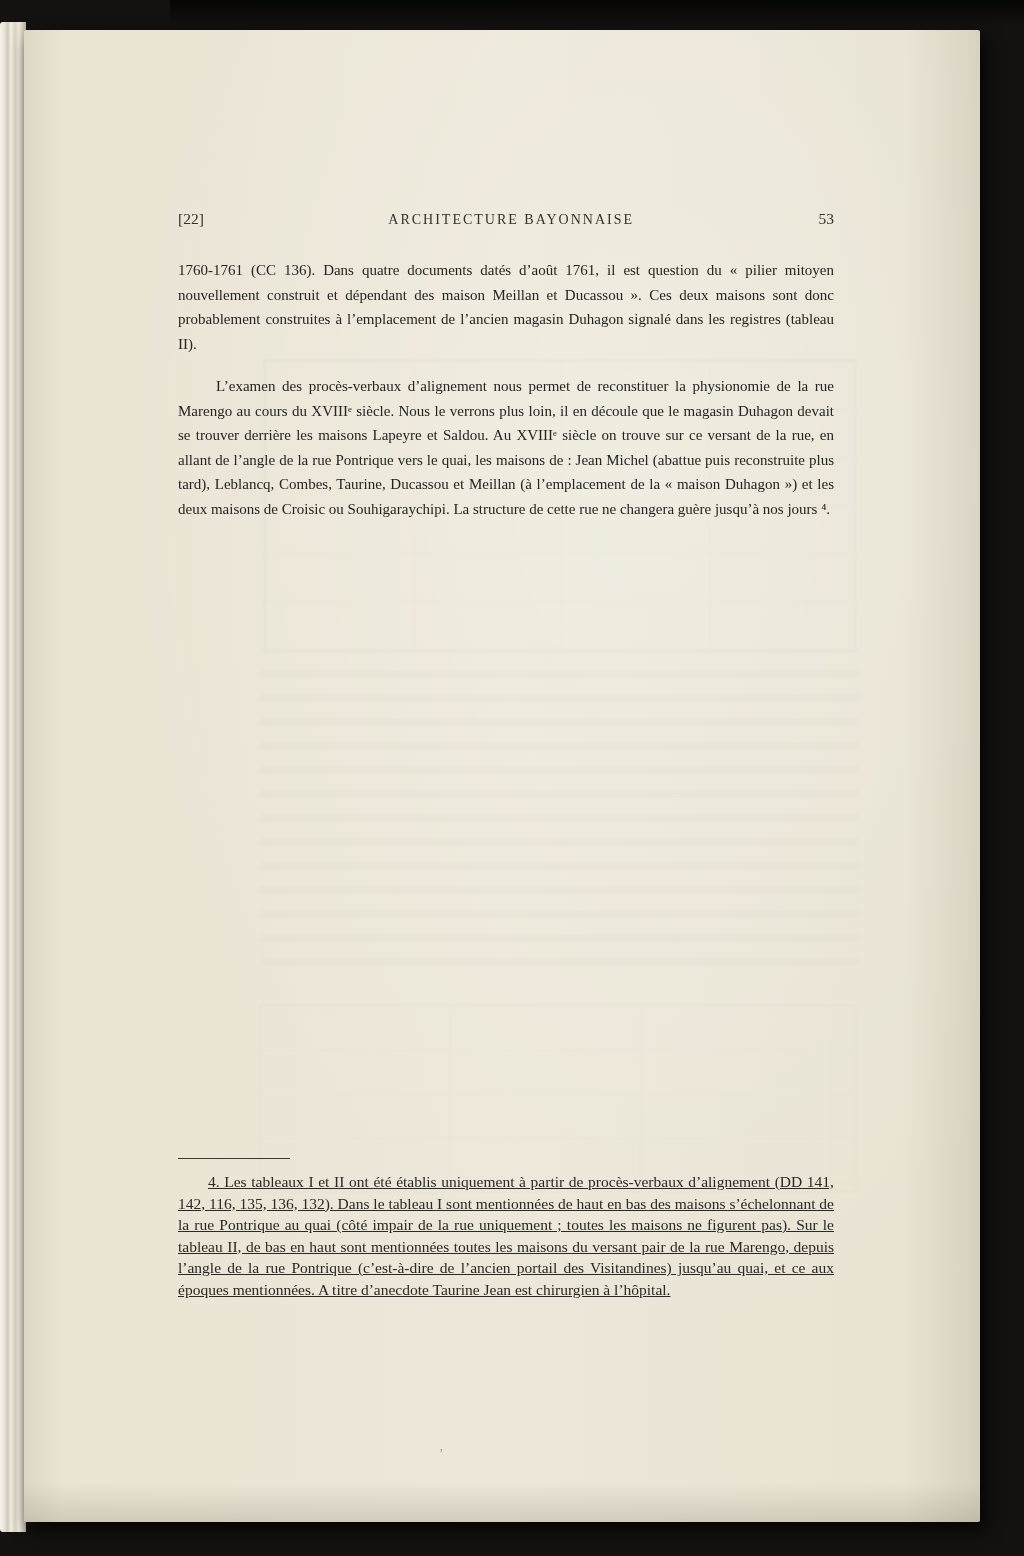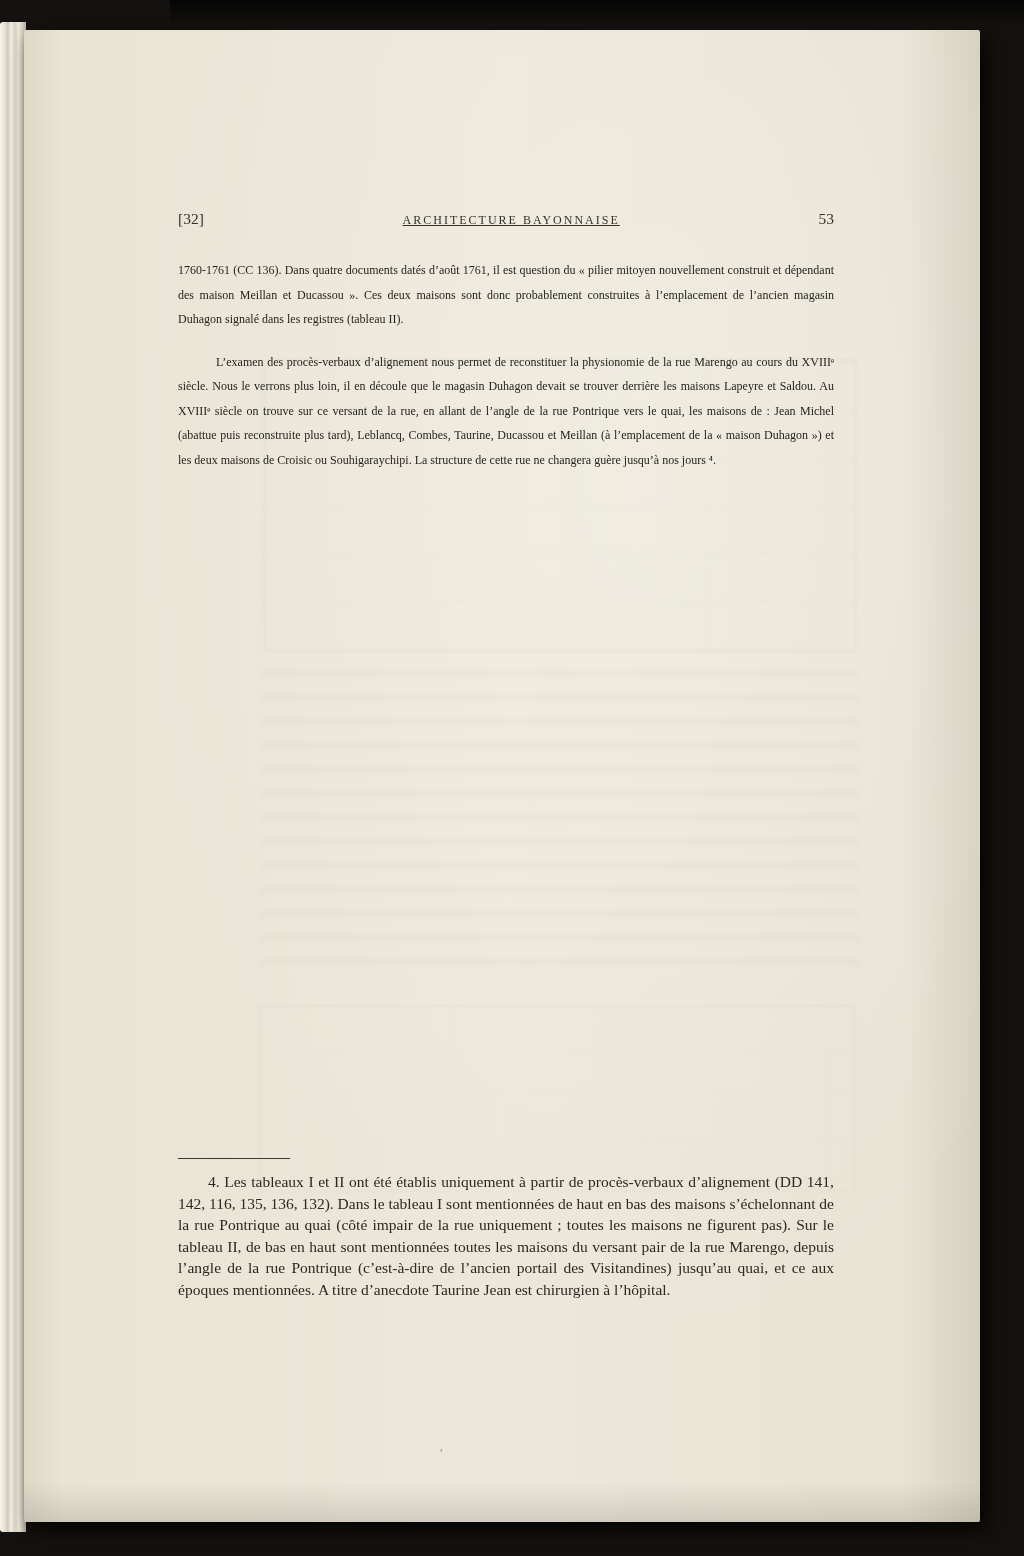--- a/index.html
+++ b/index.html
@@ -55,29 +55,28 @@
     left: 154px;
     width: 656px;
     display: flex;
     justify-content: space-between;
     align-items: baseline;
     font-size: 15.5px;
     color: #33312a;
   }
   .running-head .title {
     letter-spacing: 2px;
-    font-size: 12px;
-    text-decoration: underline;
+    font-size: 14px;
   }
   .bodytext {
     position: absolute;
     left: 154px;
     top: 228px;
     width: 656px;
-    font-size: 12px;
+    font-size: 15px;
     line-height: 24.5px;
     text-align: justify;
     color: #262420;
   }
   .bodytext p {
     margin: 0;
   }
   .bodytext p.indented {
     text-indent: 38px;
     margin-top: 18px;
@@ -131,20 +130,21 @@
     border-top: 1.5px solid #3a382f;
     margin-bottom: 12px;
   }
   .footnote-text {
     font-size: 15.5px;
     line-height: 21.5px;
     text-align: justify;
     color: #2a2822;
     text-indent: 30px;
     margin: 0;
+    text-decoration: underline;
   }
   
   .scan-mark {
     position: absolute;
     left: 415px;
     top: 1415px;
     color: #6b6758;
     font-size: 13px;
     opacity: 0.6;
   }
@@ -165,21 +165,21 @@
 
 <div class="spine-edges"></div>
 
 <div class="page">
 
   <div class="ghost ghost-table1"></div>
   <div class="ghost ghost-lines"></div>
   <div class="ghost ghost-table2"></div>
 
   <div class="running-head">
-    <span class="folio-bracket">[32]</span>
+    <span class="folio-bracket">[22]</span>
     <span class="title">ARCHITECTURE BAYONNAISE</span>
     <span class="pagenum">53</span>
   </div>
 
   <div class="bodytext">
     <p>1760-1761 (CC 136). Dans quatre documents datés d’août 1761, il est question du « pilier mitoyen nouvellement construit et dépendant des maison Meillan et Ducassou ». Ces deux maisons sont donc probablement construites à l’emplacement de l’ancien magasin Duhagon signalé dans les registres (tableau II).</p>
     <p class="indented">L’examen des procès-verbaux d’alignement nous permet de reconstituer la physionomie de la rue Marengo au cours du XVIIIᵉ siècle. Nous le verrons plus loin, il en découle que le magasin Duhagon devait se trouver derrière les maisons Lapeyre et Saldou. Au XVIIIᵉ siècle on trouve sur ce versant de la rue, en allant de l’angle de la rue Pontrique vers le quai, les maisons de : Jean Michel (abattue puis reconstruite plus tard), Leblancq, Combes, Taurine, Ducassou et Meillan (à l’emplacement de la « maison Duhagon ») et les deux maisons de Croisic ou Souhigaraychipi. La structure de cette rue ne changera guère jusqu’à nos jours ⁴.</p>
   </div>
 
   <div class="footnote-block">

